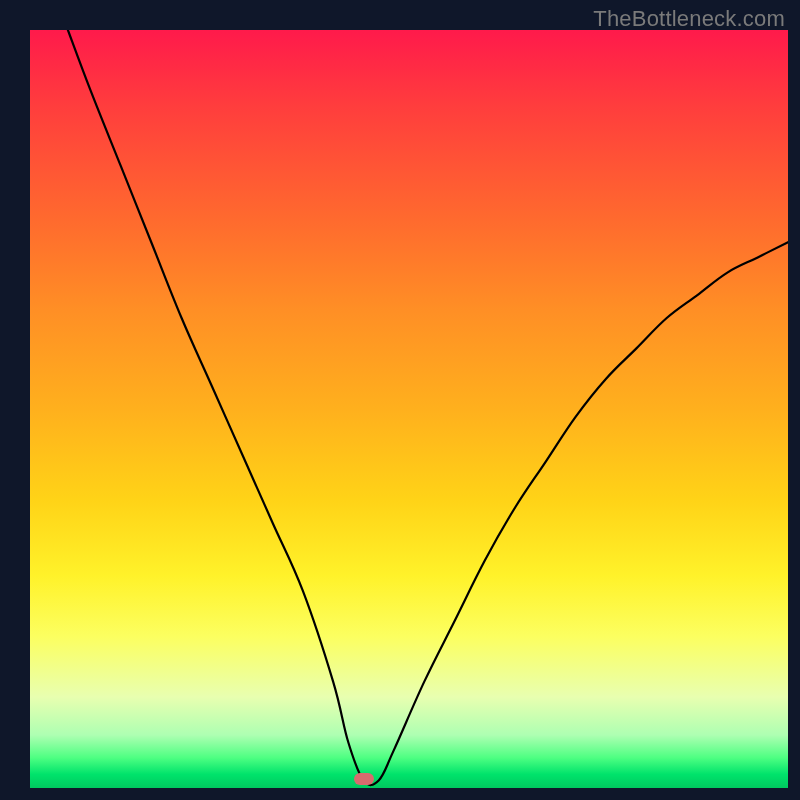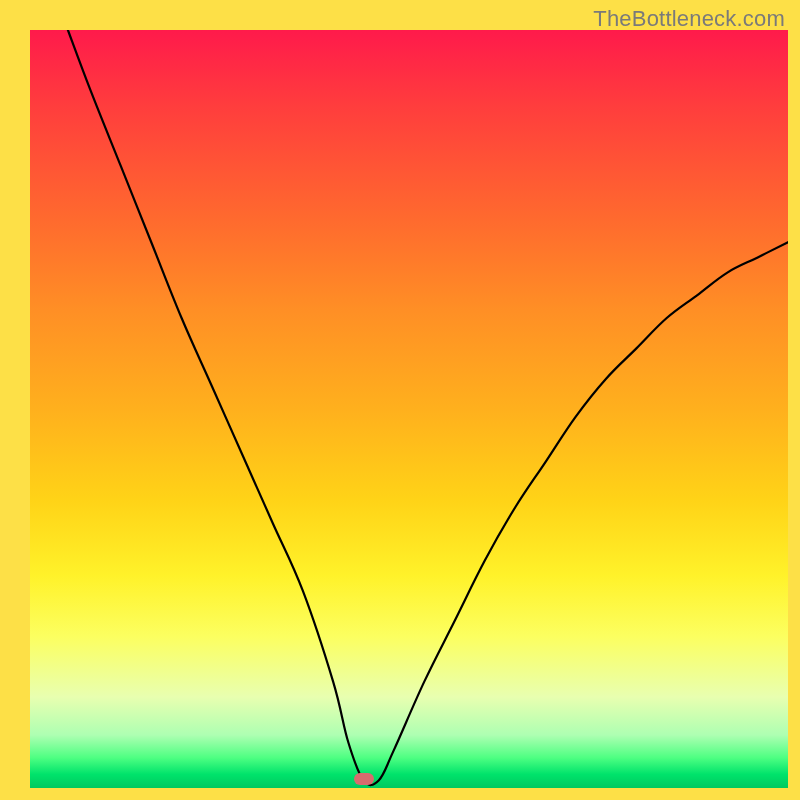--- a/index.html
+++ b/index.html
@@ -1,21 +1,21 @@
 <!DOCTYPE html>
 <html><head>
 <meta charset="utf-8">
 <style>
   * { margin: 0; padding: 0; box-sizing: border-box; }
   html, body { width: 800px; height: 800px; overflow: hidden; background: #000; font-family: Arial, Helvetica, sans-serif; }
   .stage {
     position: relative;
     width: 800px;
     height: 800px;
-    background: #fde047;
+    background: #0f172a;
   }
   .watermark {
     position: absolute;
     top: 6px;
     right: 15px;
     color: #7a7a7a;
     font-size: 22px;
     font-weight: 400;
     letter-spacing: 0.2px;
     z-index: 5;

